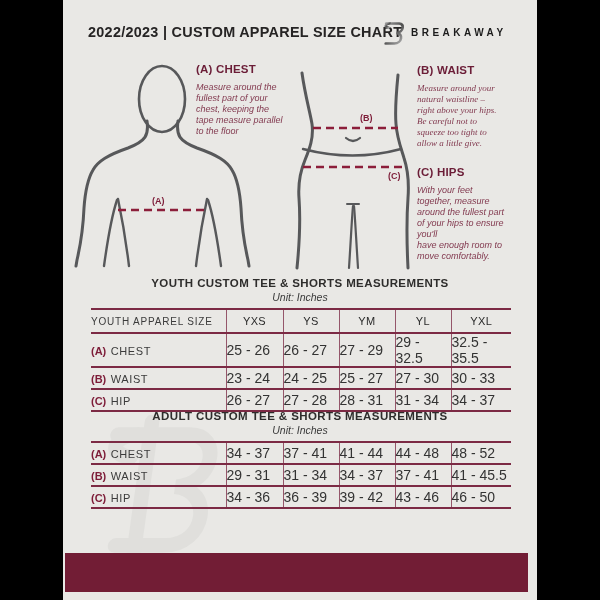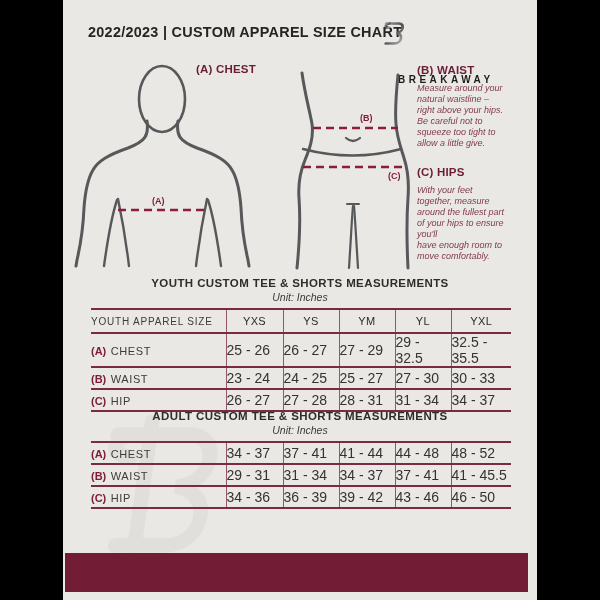--- a/index.html
+++ b/index.html
@@ -3,21 +3,21 @@
 <meta charset="utf-8">
 <style>
   html,body{margin:0;padding:0;background:#000;}
   *{box-sizing:border-box;font-family:"Liberation Sans",sans-serif;}
   .canvas{position:relative;width:600px;height:600px;background:#000;overflow:hidden;margin:0 auto;}
   .page{position:absolute;left:63px;top:0;width:474px;height:600px;background:#e9e8e5;}
   .abs{position:absolute;}
 
   
   .hdr-title{left:88px;top:23px;font-size:15px;font-weight:bold;color:#262424;letter-spacing:.3px;transform:scaleX(.96);transform-origin:left top;white-space:nowrap;}
-  .brand{left:398px;top:27px;font-size:10px;font-weight:bold;color:#1c1c1c;letter-spacing:3.5px;white-space:nowrap;margin-top:47px;}
+  .brand{left:411px;top:27px;font-size:10px;font-weight:bold;color:#1c1c1c;letter-spacing:3.5px;white-space:nowrap;}
 
   
   .ins-head{font-size:11.5px;font-weight:bold;color:#6b1d37;letter-spacing:.2px;white-space:nowrap;}
   .ins-body{font-size:9px;font-style:italic;color:#82394f;line-height:11px;white-space:pre-line;}
 
   
   .fig-lab{font-size:9px;font-weight:bold;color:#7d1c38;}
 
   
   .sec-title{left:63px;width:474px;text-align:center;font-size:11.5px;font-weight:bold;color:#2e2d2c;letter-spacing:.4px;}
@@ -94,24 +94,29 @@
       <path d="M313,128 L398,128"></path>
       <path d="M303,167 L402,167"></path>
     </g>
   </svg>
   <div class="abs fig-lab" style="left:152px;top:196px;">(A)</div>
   <div class="abs fig-lab" style="left:360px;top:113px;">(B)</div>
   <div class="abs fig-lab" style="left:388px;top:171px;">(C)</div>
 
   <div class="abs" style="left:196px;top:63px;width:102px;">
     <div class="ins-head">(A) CHEST</div>
+    <div class="ins-body" style="margin-top:7px;">Measure around the
+fullest part of your
+chest, keeping the
+tape measure parallel
+to the floor</div>
   </div>
   <div class="abs" style="left:417px;top:64px;width:112px;">
     <div class="ins-head">(B) WAIST</div>
-    <div class="ins-body" style="margin-top:7px;">Measure around your
+    <div class="ins-body" style="margin-top:7px;font-family:Liberation Serif, serif;">Measure around your
 natural waistline –
 right above your hips.
 Be careful not to
 squeeze too tight to
 allow a little give.</div>
   </div>
   <div class="abs" style="left:417px;top:166px;width:112px;">
     <div class="ins-head">(C) HIPS</div>
     <div class="ins-body" style="margin-top:7px;">With your feet
 together, measure

